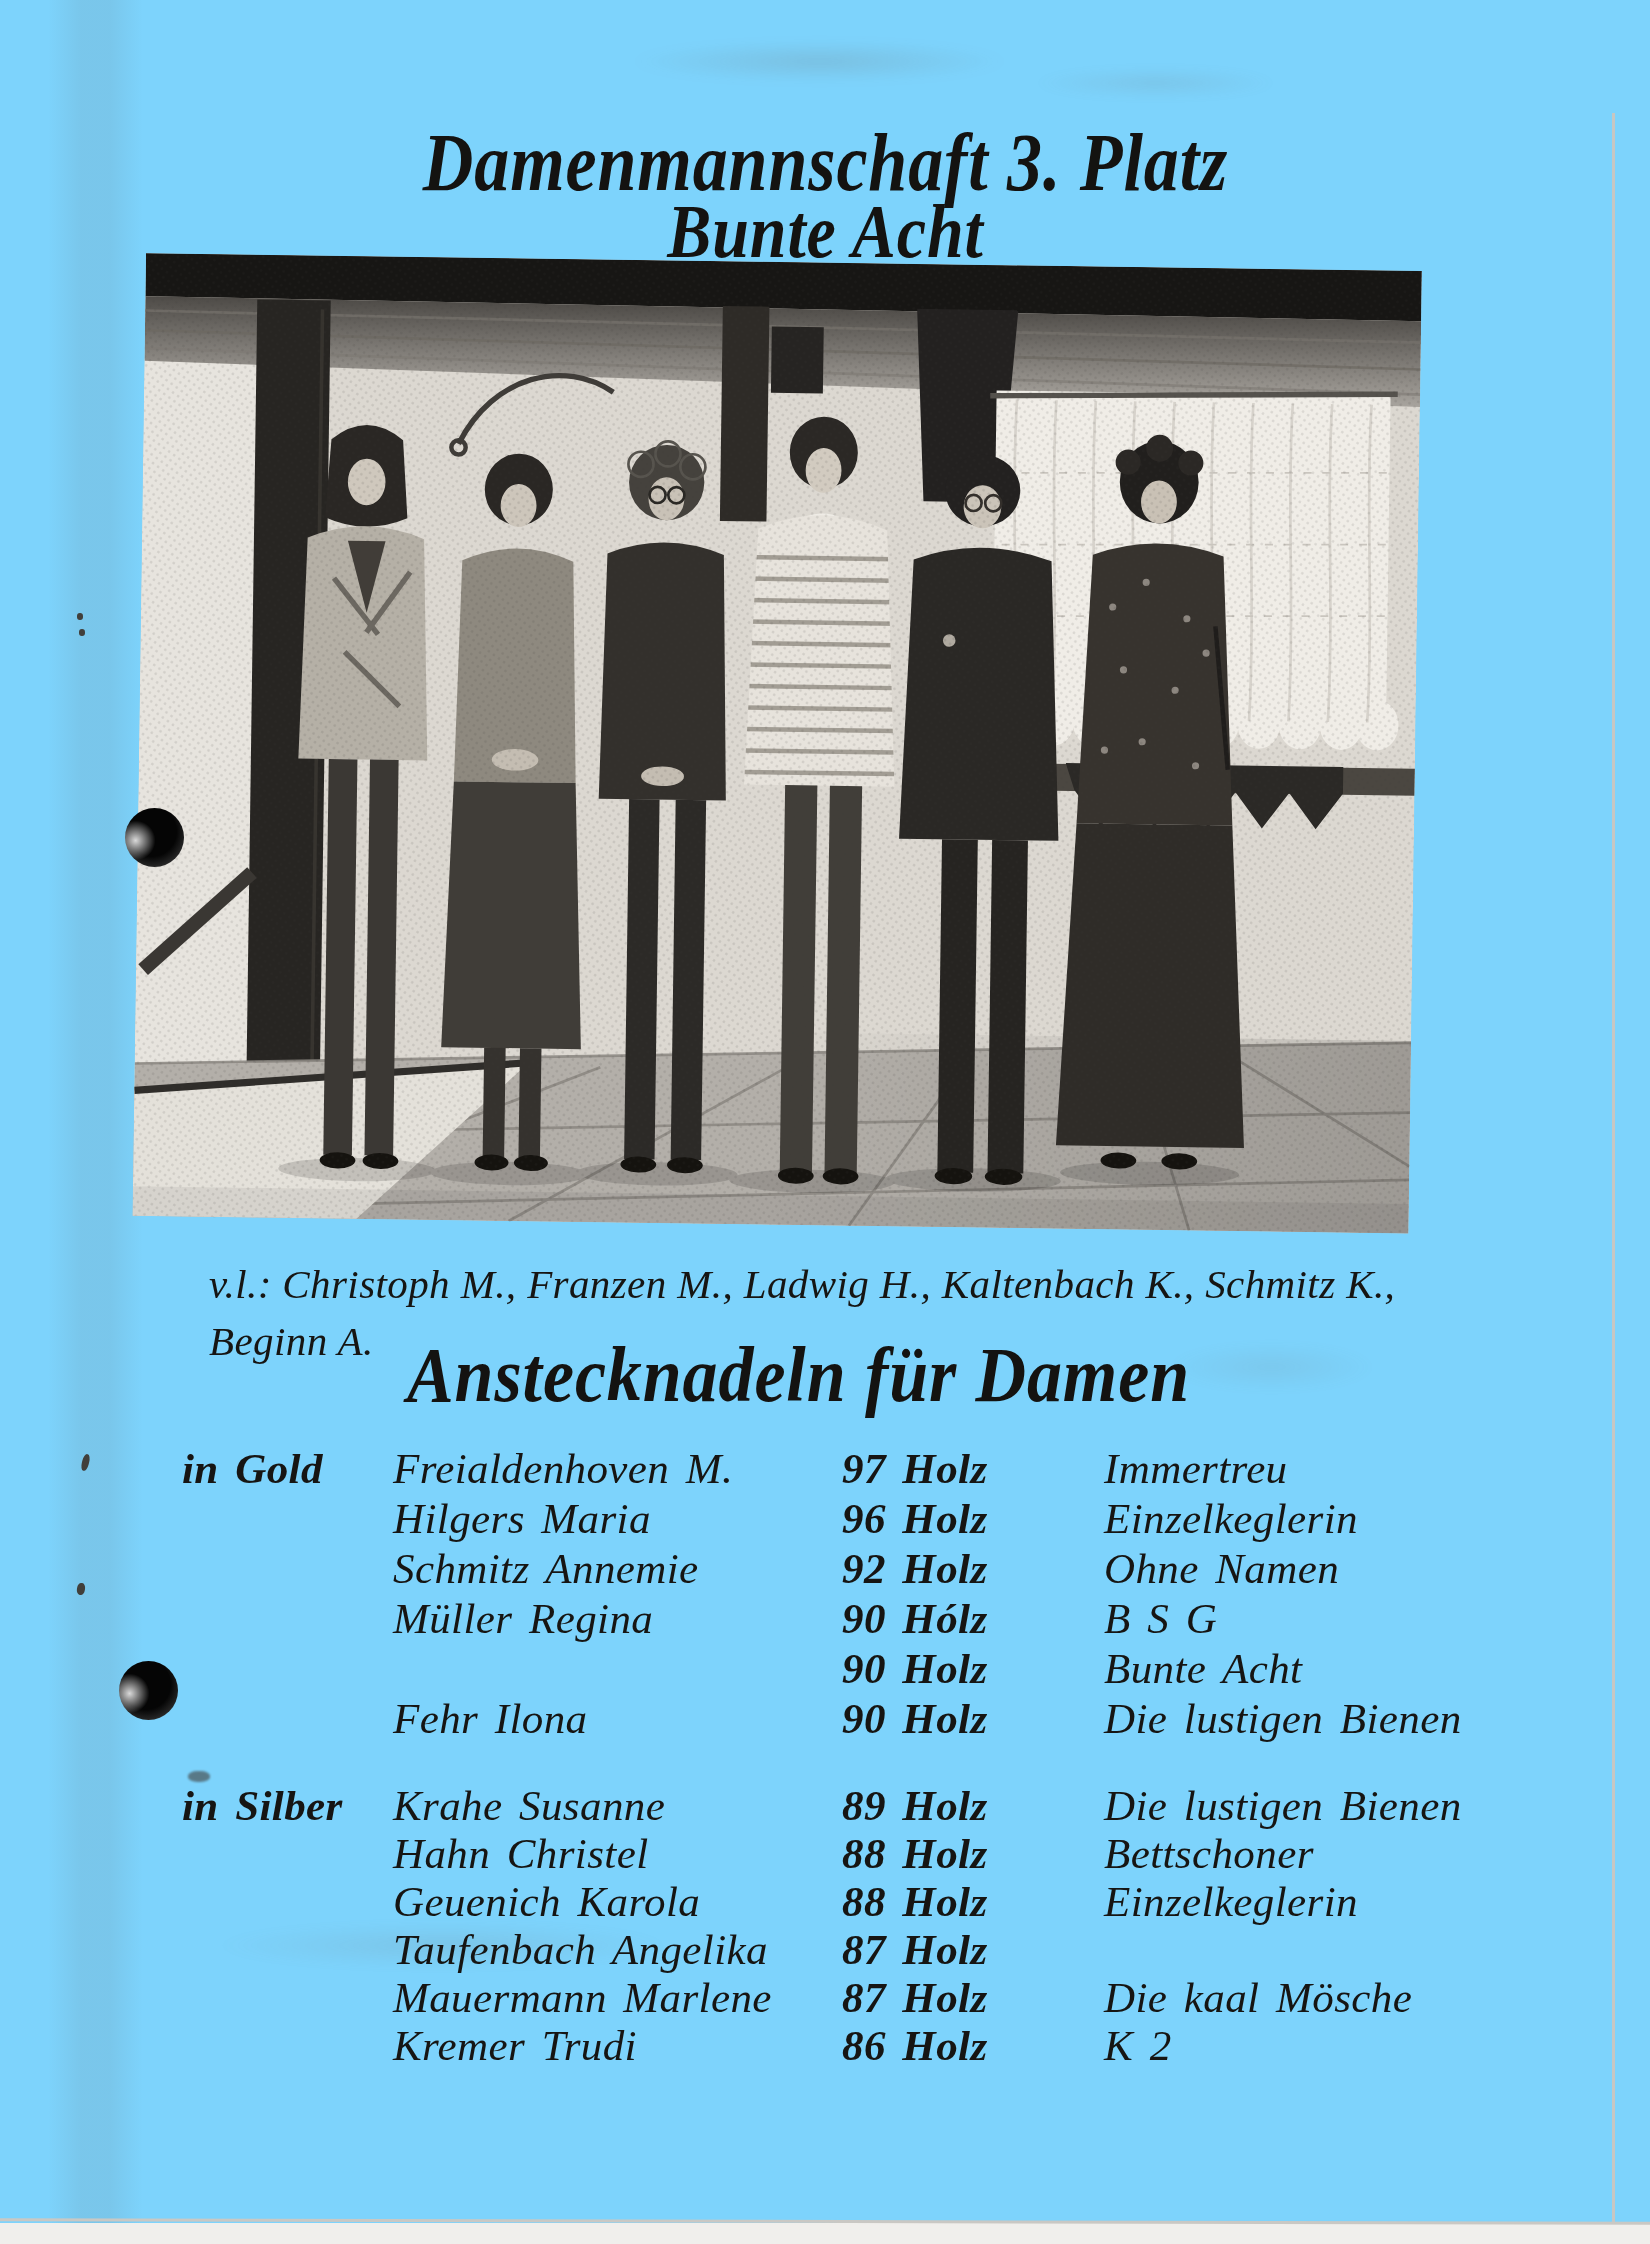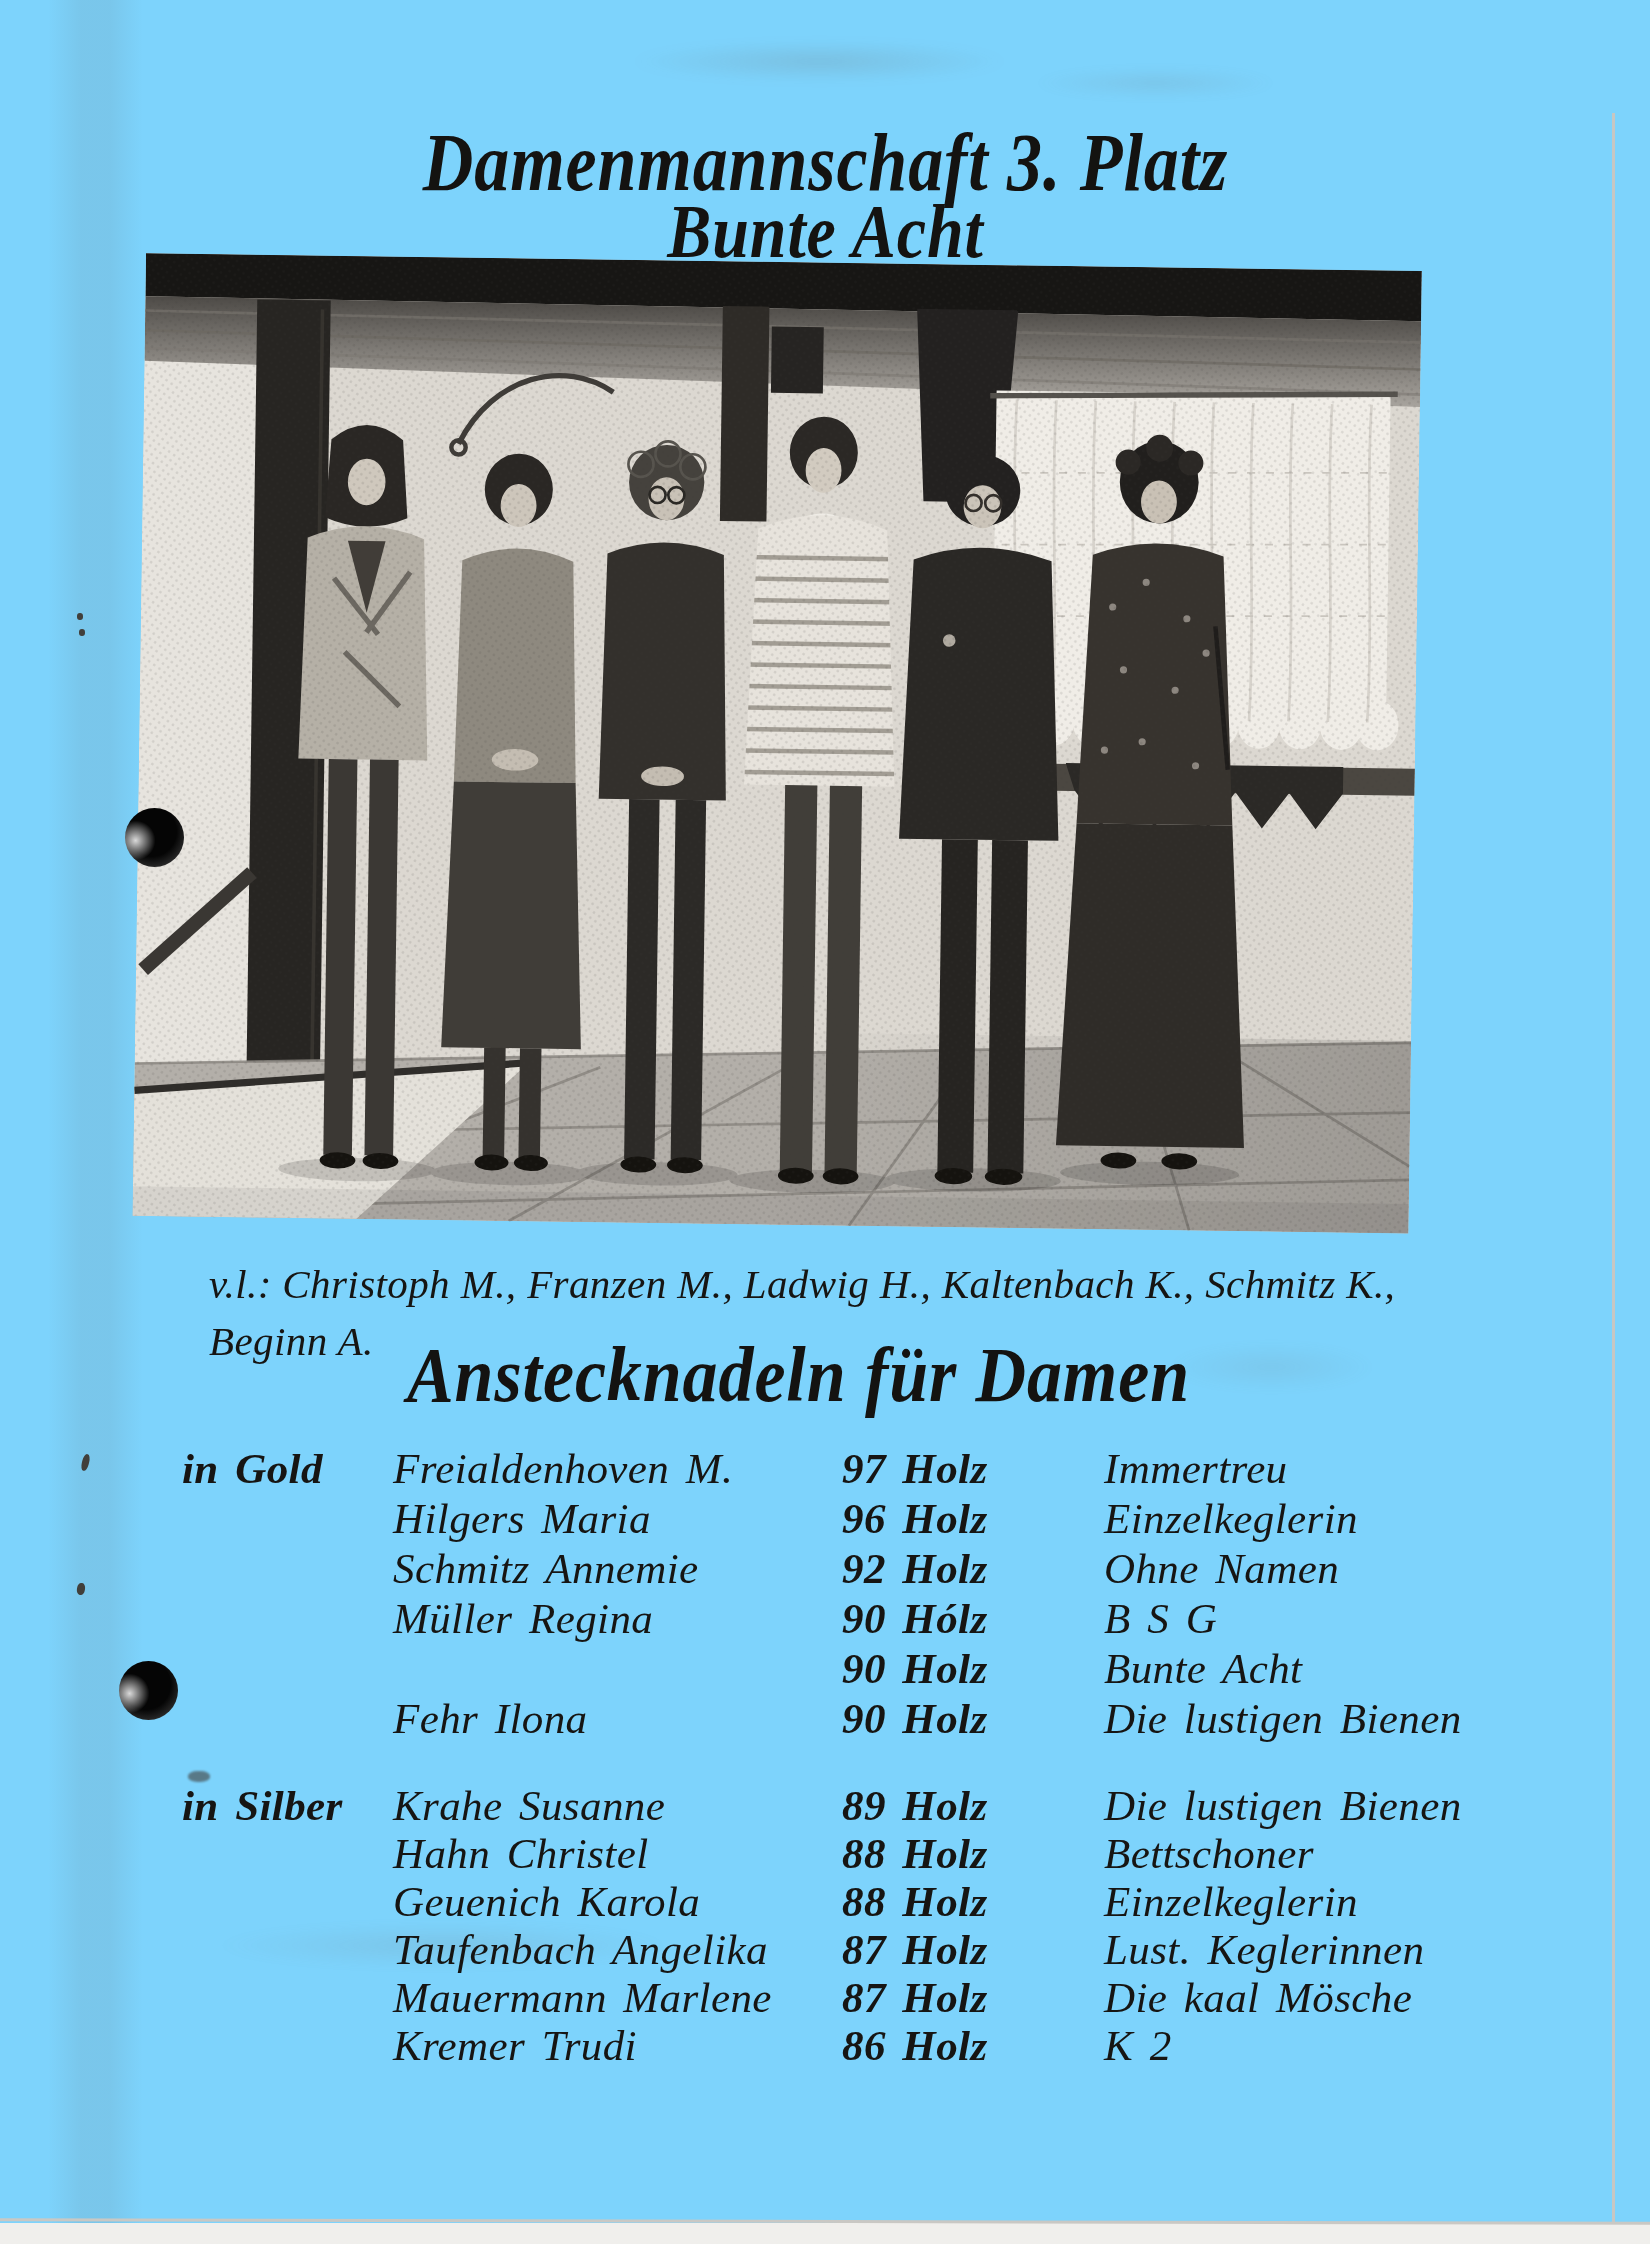--- a/index.html
+++ b/index.html
@@ -350,21 +350,20 @@
       <span class="c-team">Bettschoner</span>
     </div>
     <div class="row">
       <span class="c-name">Geuenich Karola</span>
       <span class="c-score">88 Holz</span>
       <span class="c-team">Einzelkeglerin</span>
     </div>
     <div class="row">
       <span class="c-name">Taufenbach Angelika</span>
       <span class="c-score">87 Holz</span>
-      <span class="c-team">Lust. Keglerinnen</span>
     </div>
     <div class="row">
       <span class="c-name">Mauermann Marlene</span>
       <span class="c-score">87 Holz</span>
       <span class="c-team">Die kaal Mösche</span>
     </div>
     <div class="row">
       <span class="c-name">Kremer Trudi</span>
       <span class="c-score">86 Holz</span>
       <span class="c-team">K 2</span>

